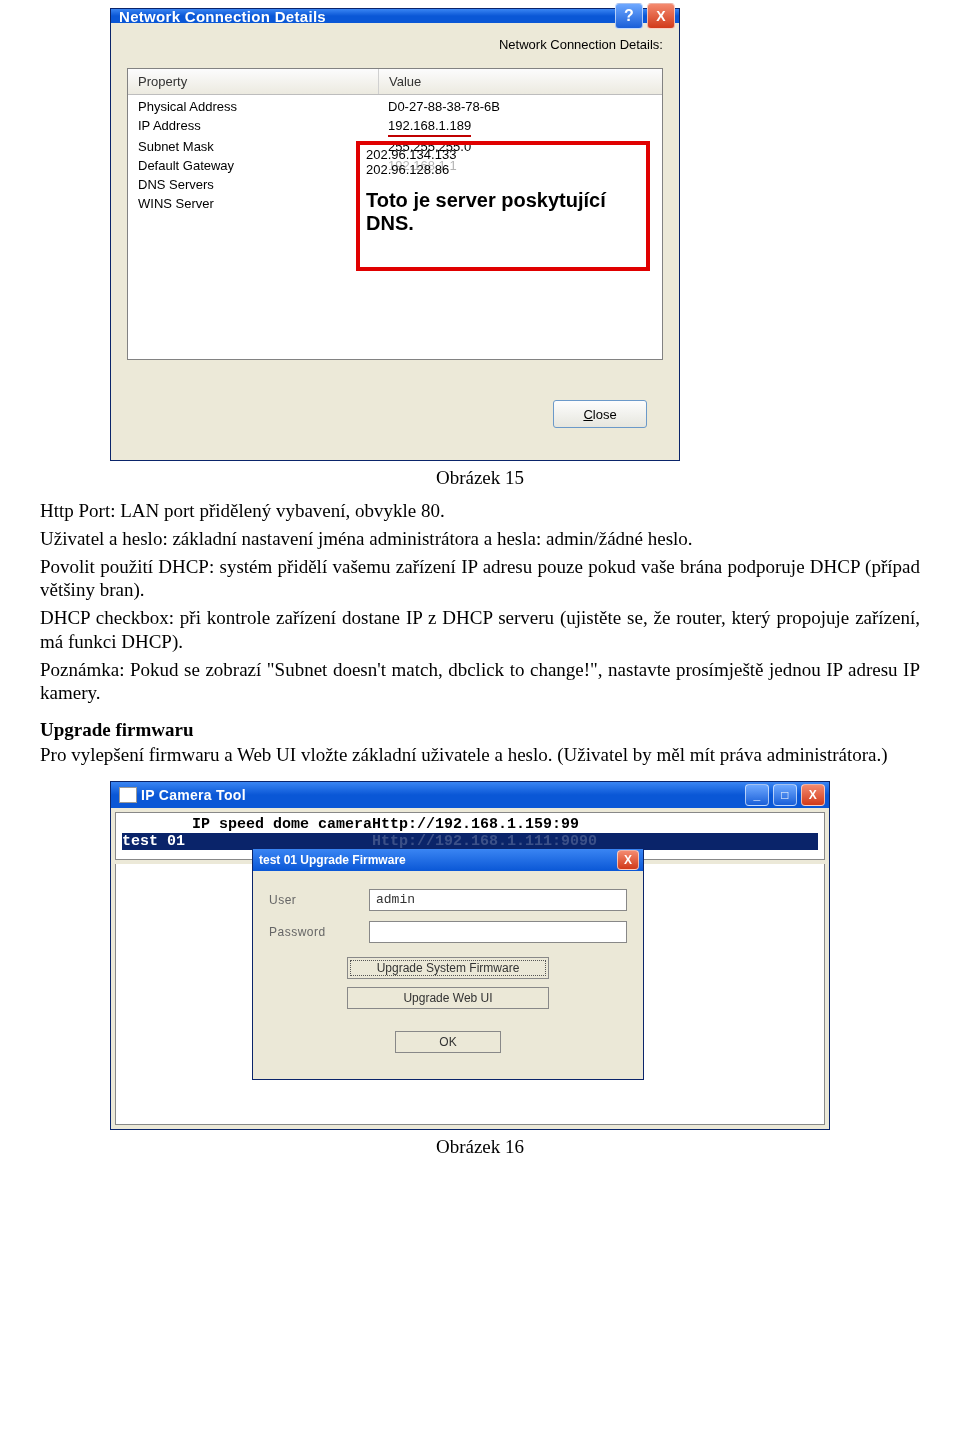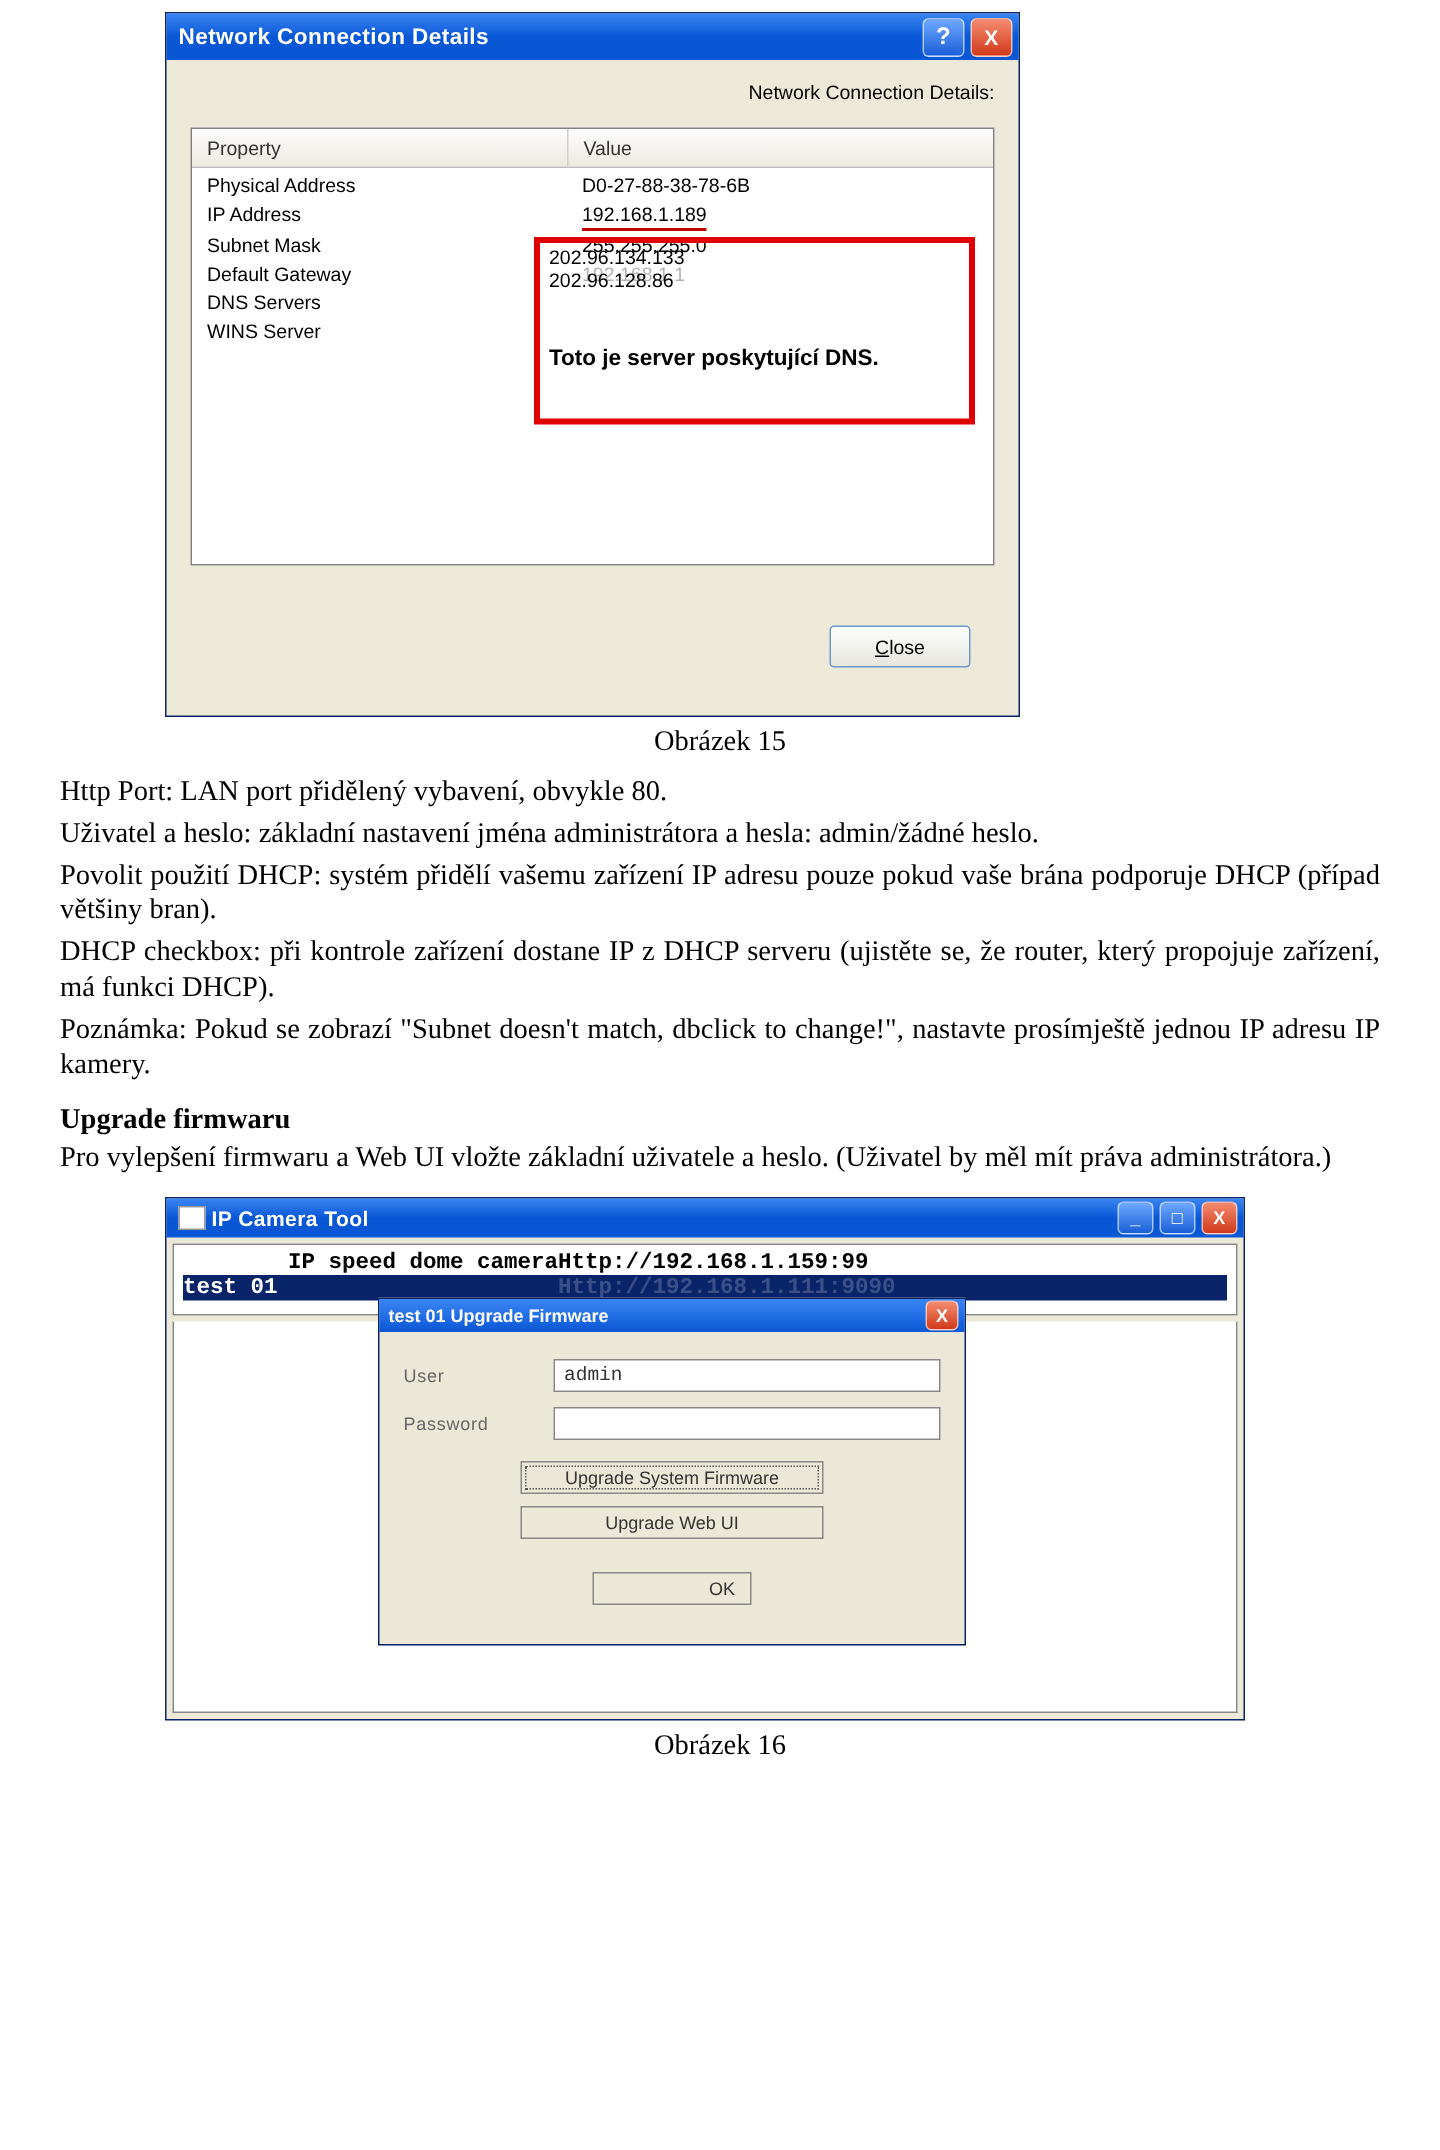--- a/index.html
+++ b/index.html
@@ -39,21 +39,21 @@
   .xp-window {
     border: 1px solid #0a246a;
     background: #ece9d8;
     font-family: Tahoma, Arial, sans-serif;
     font-size: 13px;
   }
   .xp-titlebar {
     background: linear-gradient(to bottom, #3a85f3 0%, #0a57d6 50%, #0a57d6 100%);
     color: #fff;
     font-weight: bold;
-    height: 31px;
+    height: 14px;
     display: flex;
     align-items: center;
     padding-left: 8px;
     font-size: 15px;
     letter-spacing: 0.3px;
   }
   .xp-titlebar .spacer { flex: 1; }
   .xp-btn {
     width: 26px;
     height: 24px;
@@ -96,23 +96,23 @@
   .dns-callout {
     position: absolute;
     left: 228px;
     top: 72px;
     right: 12px;
     border: 4px solid #e00000;
     padding: 2px 6px 32px 6px;
     background: transparent;
   }
   .dns-callout .note {
-    margin-top: 36px;
+    margin-top: 12px;
     font-family: Arial, sans-serif;
-    font-size: 15px;
+    font-size: 20px;
     font-weight: bold;
   }
   .xp-footer {
     display: flex;
     justify-content: flex-end;
     padding: 40px 16px 16px 16px;
   }
   .xp-close-btn {
     width: 92px;
     height: 26px;
@@ -205,21 +205,21 @@
   .dlg2-btn.first { outline: 1px dotted #555; outline-offset: -4px; }
   .dlg2-ok {
     width: 84px;
     padding: 3px 10px;
     border: 1px solid #888;
     background: #ebe8d7;
     margin: 18px auto 10px auto;
     display: block;
     font-family: Tahoma, sans-serif;
     font-size: 12px;
-    text-align: right;
+    text-align: center;
   }
   .tool-titlebar-icons .xp-btn { width: 22px; height: 20px; font-size: 12px; }
   .tool-titlebar-icons .xp-btn.min { background: linear-gradient(#6ea8ff,#1a5fd8); }
   .tool-titlebar-icons .xp-btn.max { background: linear-gradient(#6ea8ff,#1a5fd8); }
   .app-icon {
     width: 16px; height: 14px; background:#fff; border:1px solid #999; margin-right:4px;
   }
 </style>
 </head>
 <body>

